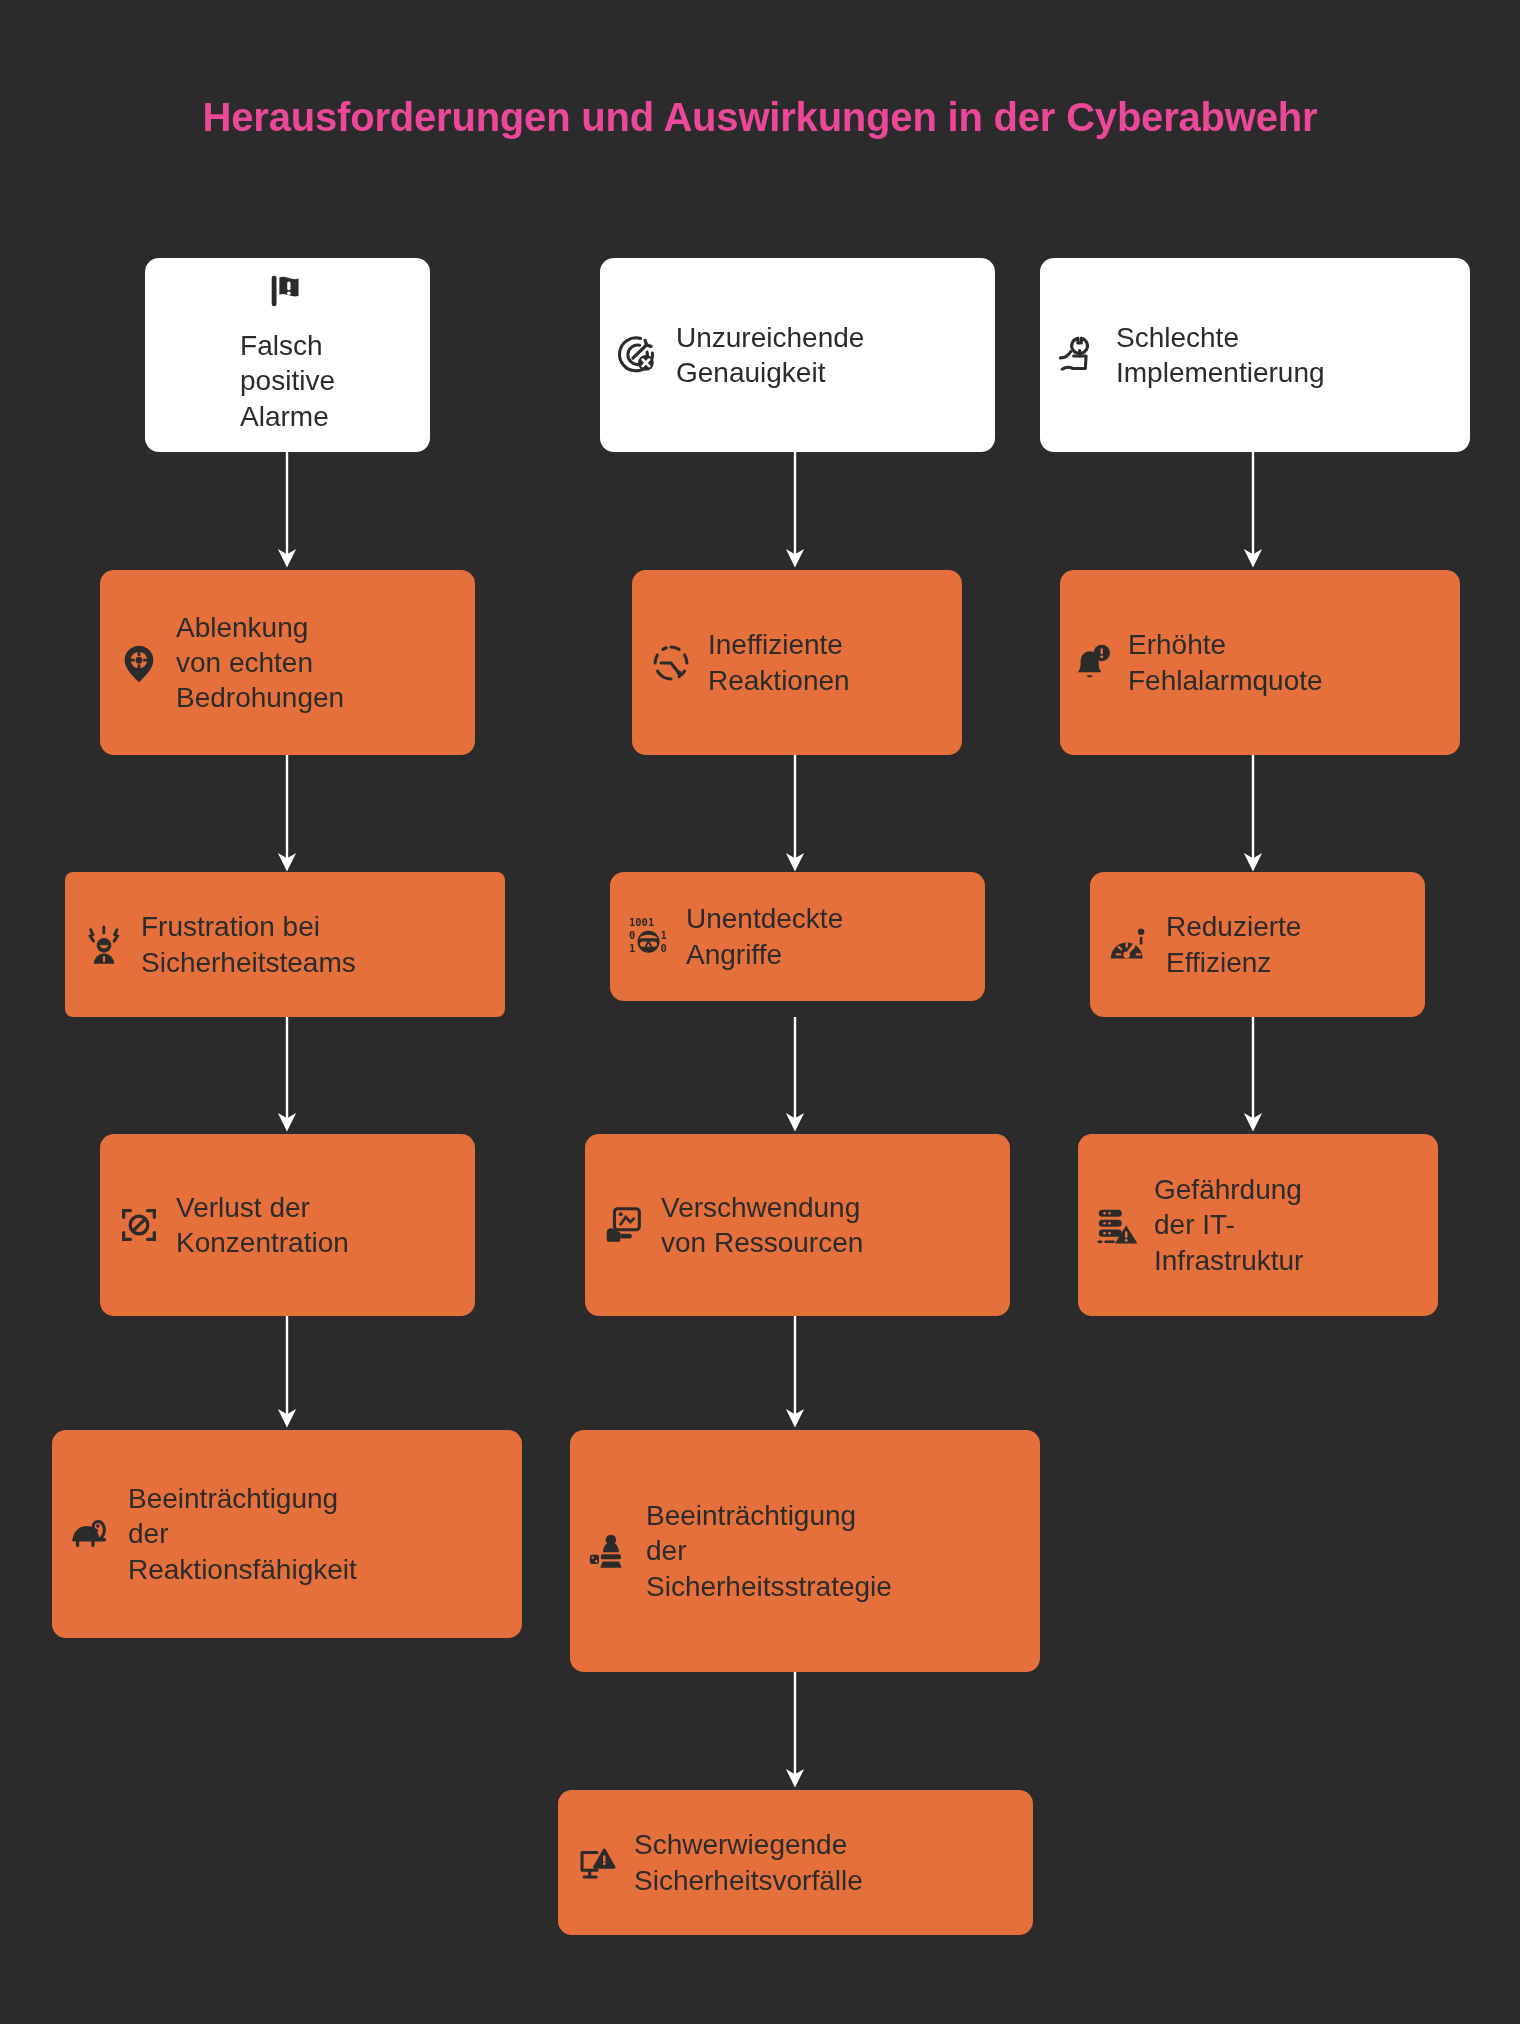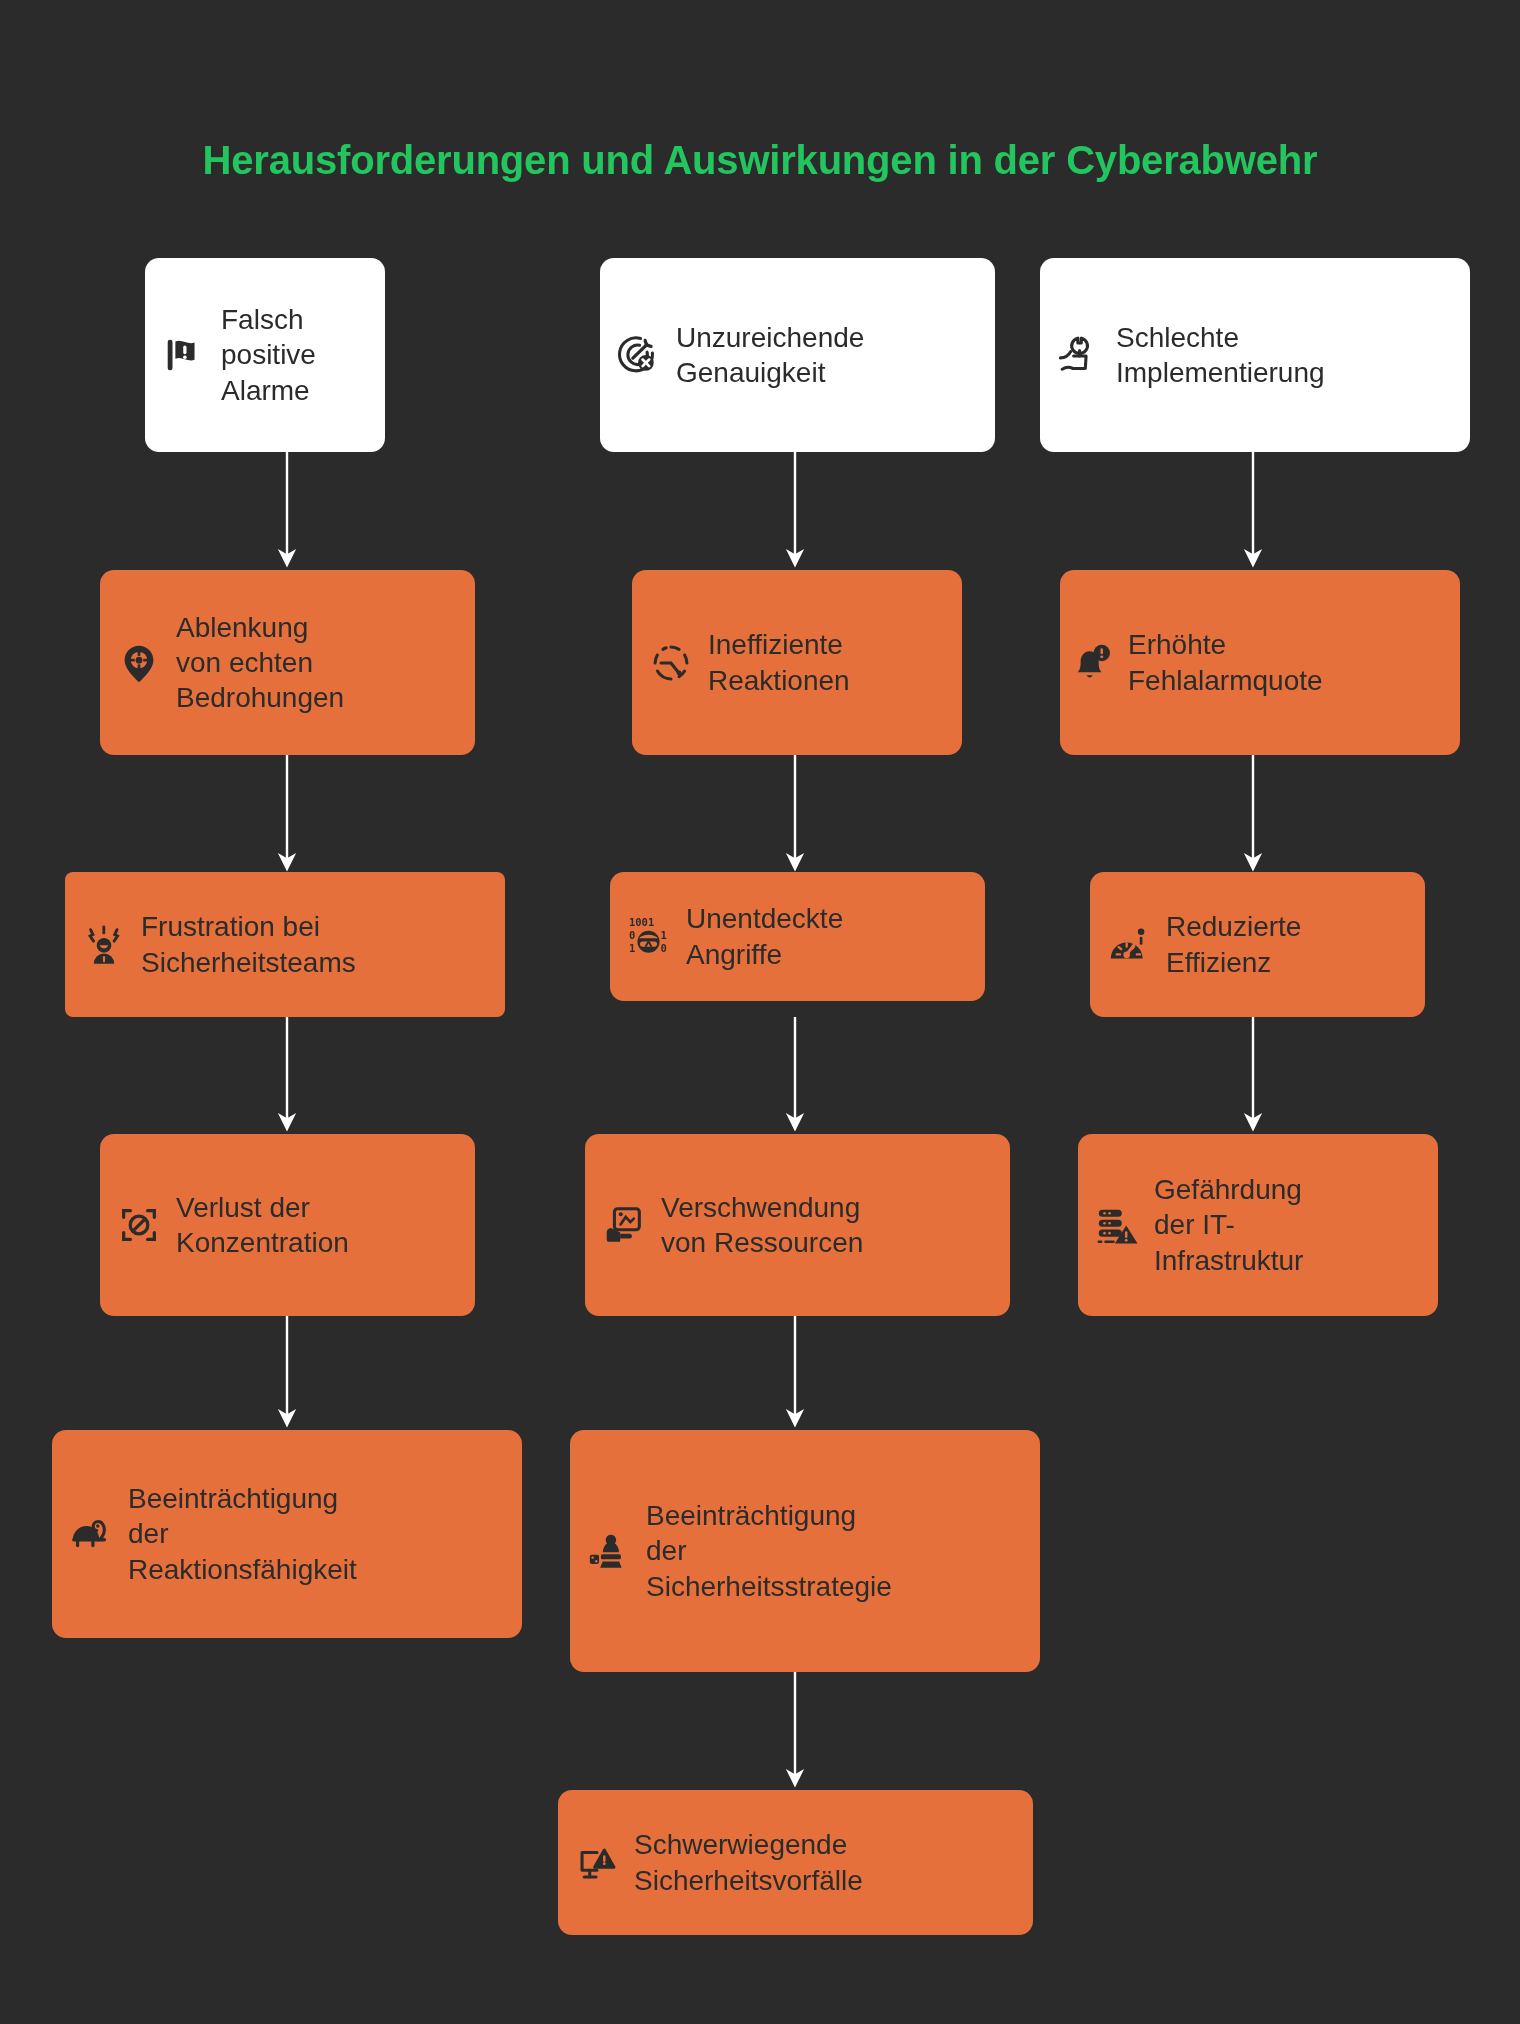--- a/index.html
+++ b/index.html
@@ -19,26 +19,25 @@
     height: 2024px;
   }
 
   
   #title {
     position: absolute;
     left: 0;
     top: 95px;
     width: 1520px;
     text-align: center;
-    color: #22c55e;
+    color: #ec4899;
     font-size: 40px;
     font-weight: bold;
     letter-spacing: -0.2px;
     font-family: "Liberation Sans", sans-serif;
-    margin-top: 43px;
   }
 
   
   .node {
     position: absolute;
     box-sizing: border-box;
     display: flex;
     flex-direction: row;
     align-items: center;
     justify-content: flex-start;
@@ -107,21 +106,21 @@
         <line x1="795" y1="1316" x2="795" y2="1418"></line>
         <line x1="795" y1="1672" x2="795" y2="1778"></line>
 
         <line x1="1253" y1="452" x2="1253" y2="558"></line>
         <line x1="1253" y1="755" x2="1253" y2="862"></line>
         <line x1="1253" y1="1017" x2="1253" y2="1122"></line>
       </g>
     </svg>
   </div>
 
-  <div class="node white" style="left:145px; top:258px; width:240px; height:194px;">
+  <div class="node white" style="left:145px; top:258px; width:285px; height:194px;flex-direction:column;">
     <span class="ico">
       <svg viewBox="0 0 48 48" fill="#2b2b2b">
         <rect x="7" y="8" width="5" height="32" rx="2.4"></rect>
         <path d="M15,10 C22,7 28,14 35,11 L35,29 C28,32 22,25 15,28 Z"></path>
         <rect x="23.2" y="14.2" width="3.4" height="9" rx="1.7" fill="#ffffff"></rect>
         <circle cx="24.9" cy="26.4" r="1.9" fill="#ffffff"></circle>
       </svg>
     </span>
     <span class="label">Falsch
 positive

